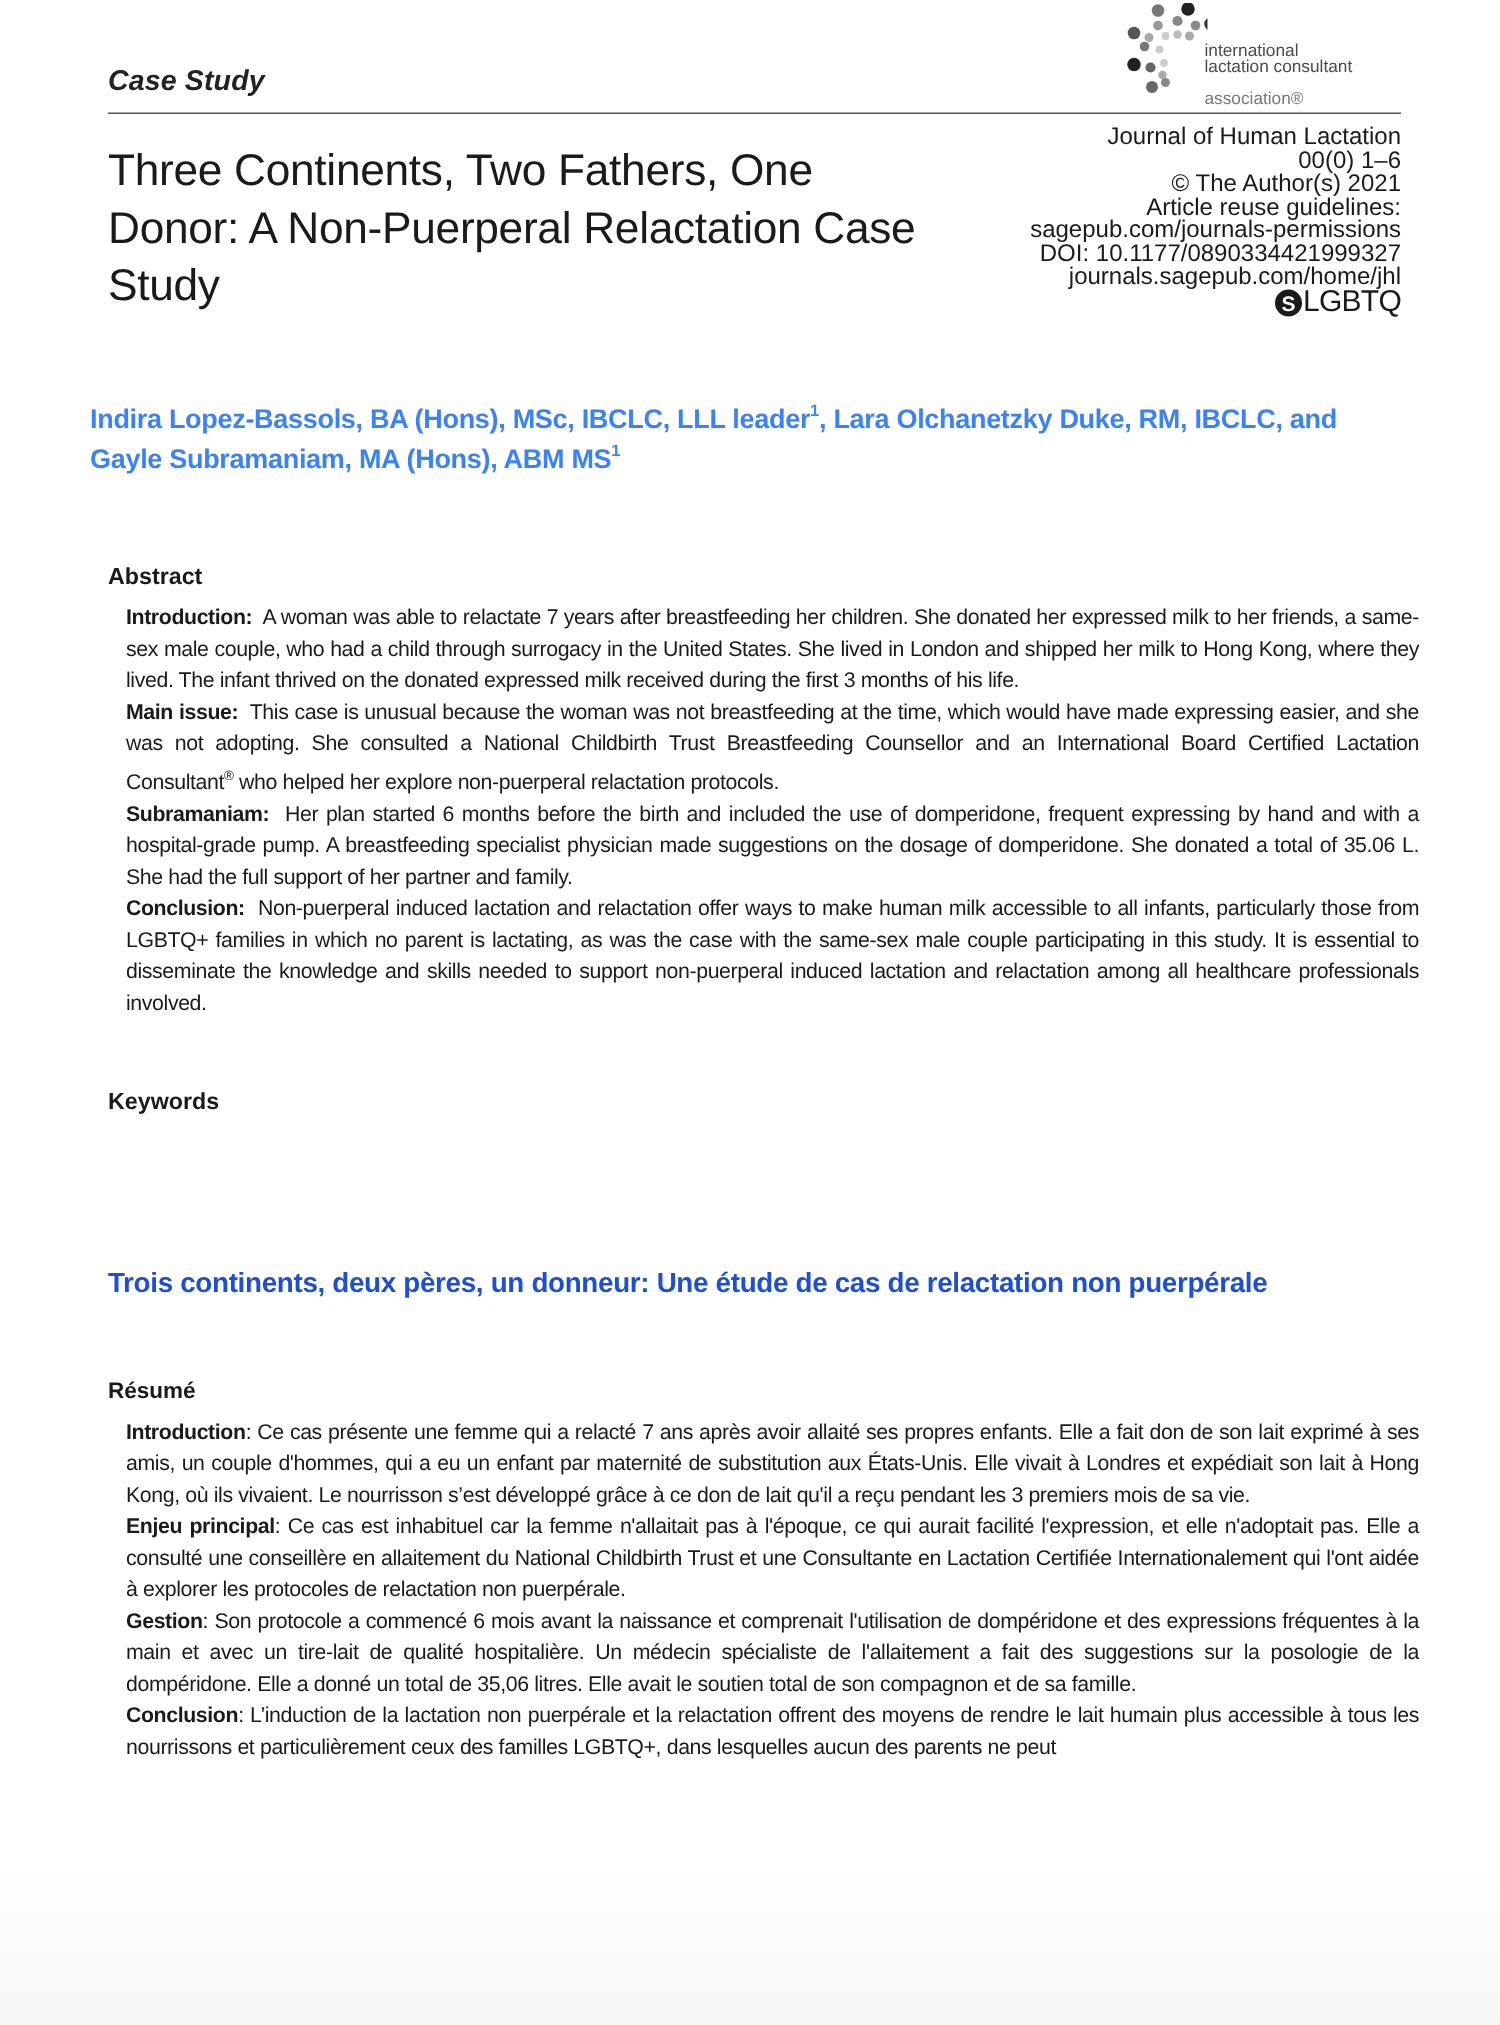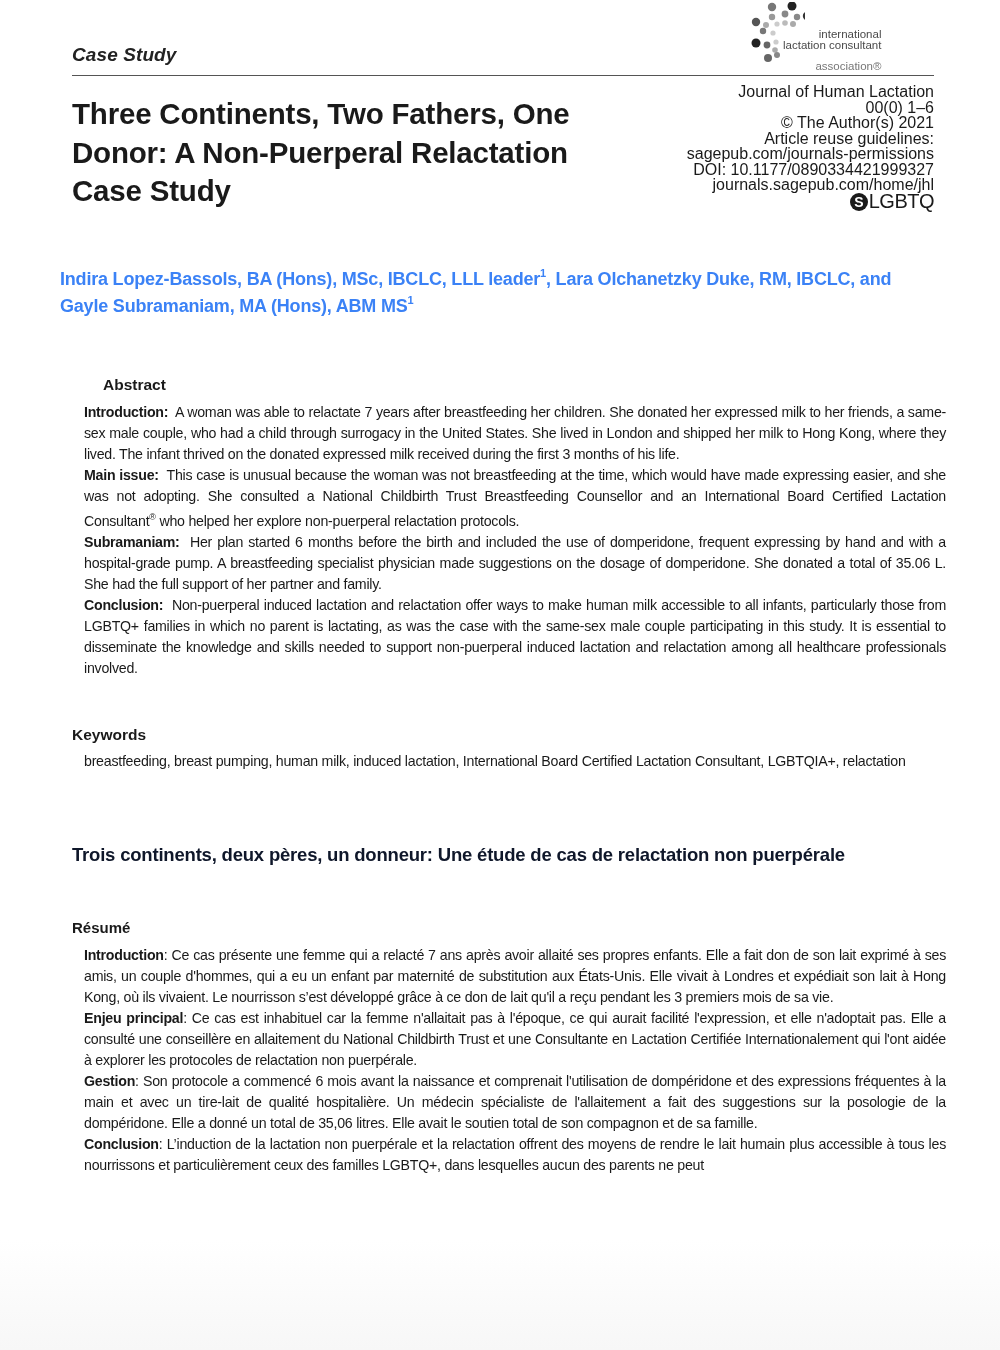--- a/index.html
+++ b/index.html
@@ -10,39 +10,39 @@
   .page { position: absolute; left: 0; top: 0; width: 1000px; height: 1350px; }
   .fade { position: absolute; left: 0; bottom: 0; width: 1000px; height: 110px;
     background: linear-gradient(to bottom, rgba(250,250,250,0) 0%, #f7f7f7 100%); }
 
   
   .section-label { position: absolute; left: 72px; top: 44px; font-size: 19px; font-style: italic; font-weight: bold; color: #222; letter-spacing: 0.1px; }
   .rule { position: absolute; left: 72px; top: 75px; width: 862px; height: 1px; background: #555; }
 
   .logo { position: absolute; left: 745px; top: 2px; width: 200px; height: 62px; }
   .logo svg { position: absolute; left: 0; top: 0; }
-  .logo-text { position: absolute; left: 38px; top: 27px; font-size: 11.5px; line-height: 11px; color: #4a4a4a; text-align: right; }
+  .logo-text { position: absolute; left: 58px; top: 27px; font-size: 11.5px; line-height: 11px; color: #4a4a4a; }
   .logo-text span { display: block; }
   .logo-text .l3 { color: #777; margin-top: 10px; }
 
   .journal-meta { position: absolute; right: 66px; top: 84px; text-align: right; font-size: 16px; line-height: 15.5px; color: #1a1a1a; font-family: "Liberation Sans", sans-serif; }
   .journal-meta div { white-space: nowrap; }
   .sage { position: absolute; right: 66px; top: 190px; font-size: 20px; letter-spacing: -0.5px; color: #1a1a1a; font-family: "Liberation Sans", sans-serif; display: flex; align-items: center; }
   .sage .s-icon { display: inline-block; width: 18px; height: 18px; border-radius: 50%; background: #1a1a1a; color: #fff; font-size: 14px; line-height: 18px; text-align: center; font-weight: bold; margin-right: 1px; }
 
-  .title { position: absolute; left: 72px; top: 95px; width: 560px; font-size: 29.5px; line-height: 38.5px; font-weight: bold; color: #1a1a1a; letter-spacing: -0.2px; }
+  .title { position: absolute; left: 72px; top: 95px; width: 560px; font-size: 29.5px; line-height: 38.5px; font-weight: normal; color: #1a1a1a; letter-spacing: -0.2px; }
 
   .authors { position: absolute; left: 60px; top: 266px; width: 870px; font-size: 18px; line-height: 27px; font-weight: bold; color: #3b82f6; letter-spacing: -0.2px; }
   .authors sup { font-size: 11px; vertical-align: 8px; line-height: 0; }
 
   .h-section { position: absolute; left: 72px; font-size: 15.5px; font-weight: bold; color: #1a1a1a; }
   .body-block { position: absolute; left: 84px; width: 862px; font-size: 14.2px; line-height: 21px; color: #1a1a1a; text-align: justify; letter-spacing: -0.25px; }
   .body-block p { margin: 0; }
   .body-block b { font-weight: bold; }
-  .fr-title { position: absolute; left: 72px; top: 842px; width: 800px; font-size: 18.5px; line-height: 25px; font-weight: bold; color: #0f172a; letter-spacing: -0.2px; }
+  .fr-title { position: absolute; left: 72px; top: 842px; width: 800px; font-size: 18.5px; line-height: 25px; font-weight: bold; color: #1d4ed8; letter-spacing: -0.2px; }
 </style>
 </head>
 <body>
 
 <div class="page">
 
   <div class="section-label">Case Study</div>
   <div class="rule"></div>
 
   <div class="logo">
@@ -85,30 +85,29 @@
   </div>
   <div class="sage">
     <span class="s-icon">S</span>
     <span>LGBTQ</span>
   </div>
 
   <div class="title">Three Continents, Two Fathers, One Donor: A Non-Puerperal Relactation Case Study</div>
 
   <div class="authors"><span>Indira Lopez-Bassols, BA (Hons), MSc, IBCLC, LLL leader</span><sup>1</sup><span>, Lara Olchanetzky Duke, RM, IBCLC, and Gayle Subramaniam, MA (Hons), ABM MS</span><sup>1</sup></div>
 
-  <div class="h-section" style="top:376px;margin-left:31px;">Abstract</div>
+  <div class="h-section" style="top:376px;">Abstract</div>
   <div class="body-block" style="top:402px;">
     <p><b>Introduction:</b>&nbsp; <span>A woman was able to relactate 7 years after breastfeeding her children. She donated her expressed milk to her friends, a same-sex male couple, who had a child through surrogacy in the United States. She lived in London and shipped her milk to Hong Kong, where they lived. The infant thrived on the donated expressed milk received during the first 3 months of his life.</span></p>
     <p><b>Main issue:</b>&nbsp; <span>This case is unusual because the woman was not breastfeeding at the time, which would have made expressing easier, and she was not adopting. She consulted a National Childbirth Trust Breastfeeding Counsellor and an International Board Certified Lactation Consultant</span><sup style="font-size:9px;">®</sup><span> who helped her explore non-puerperal relactation protocols.</span></p>
     <p><b>Subramaniam:</b>&nbsp; <span>Her plan started 6 months before the birth and included the use of domperidone, frequent expressing by hand and with a hospital-grade pump. A breastfeeding specialist physician made suggestions on the dosage of domperidone. She donated a total of 35.06 L. She had the full support of her partner and family.</span></p>
     <p><b>Conclusion:</b>&nbsp; <span>Non-puerperal induced lactation and relactation offer ways to make human milk accessible to all infants, particularly those from LGBTQ+ families in which no parent is lactating, as was the case with the same-sex male couple participating in this study. It is essential to disseminate the knowledge and skills needed to support non-puerperal induced lactation and relactation among all healthcare professionals involved.</span></p>
   </div>
 
   <div class="h-section" style="top:726px;">Keywords</div>
-  <div class="body-block" style="top:751px; text-align:left;">breastfeeding, breast pumping, human milk, induced lactation, International Board Certified Lactation Consultant, LGBTQIA+, relactation</div>
 
   <div class="fr-title">Trois continents, deux pères, un donneur: Une étude de cas de relactation non puerpérale</div>
   <div class="h-section" style="top:919px; font-size:15px;">Résumé</div>
   <div class="body-block" style="top:945px;">
     <p><b>Introduction</b><span>:  Ce cas présente une femme qui a relacté 7 ans après avoir allaité ses propres enfants. Elle a fait don de son lait exprimé à ses amis, un couple d'hommes, qui a eu un enfant par maternité de substitution aux États-Unis. Elle vivait à Londres et expédiait son lait à Hong Kong, où ils vivaient. Le nourrisson s’est développé grâce à ce don de lait qu'il a reçu pendant les 3 premiers mois de sa vie.</span></p>
     <p><b>Enjeu principal</b><span>: Ce cas est inhabituel car la femme n'allaitait pas à l'époque, ce qui aurait facilité l'expression, et elle n'adoptait pas. Elle a consulté une conseillère en allaitement du National Childbirth Trust et une Consultante en Lactation Certifiée Internationalement qui l'ont aidée à explorer les protocoles de relactation non puerpérale.</span></p>
     <p><b>Gestion</b><span>:  Son protocole a commencé 6 mois avant la naissance et comprenait l'utilisation de dompéridone et des expressions fréquentes à la main et avec un tire-lait de qualité hospitalière. Un médecin spécialiste de l'allaitement a fait des suggestions sur la posologie de la dompéridone. Elle a donné un total de 35,06 litres. Elle avait le soutien total de son compagnon et de sa famille.</span></p>
     <p><b>Conclusion</b><span>:  L’induction de la lactation non puerpérale et la relactation offrent des moyens de rendre le lait humain plus accessible à tous les nourrissons et particulièrement ceux des familles LGBTQ+, dans lesquelles aucun des parents ne peut</span></p>
   </div>
 

